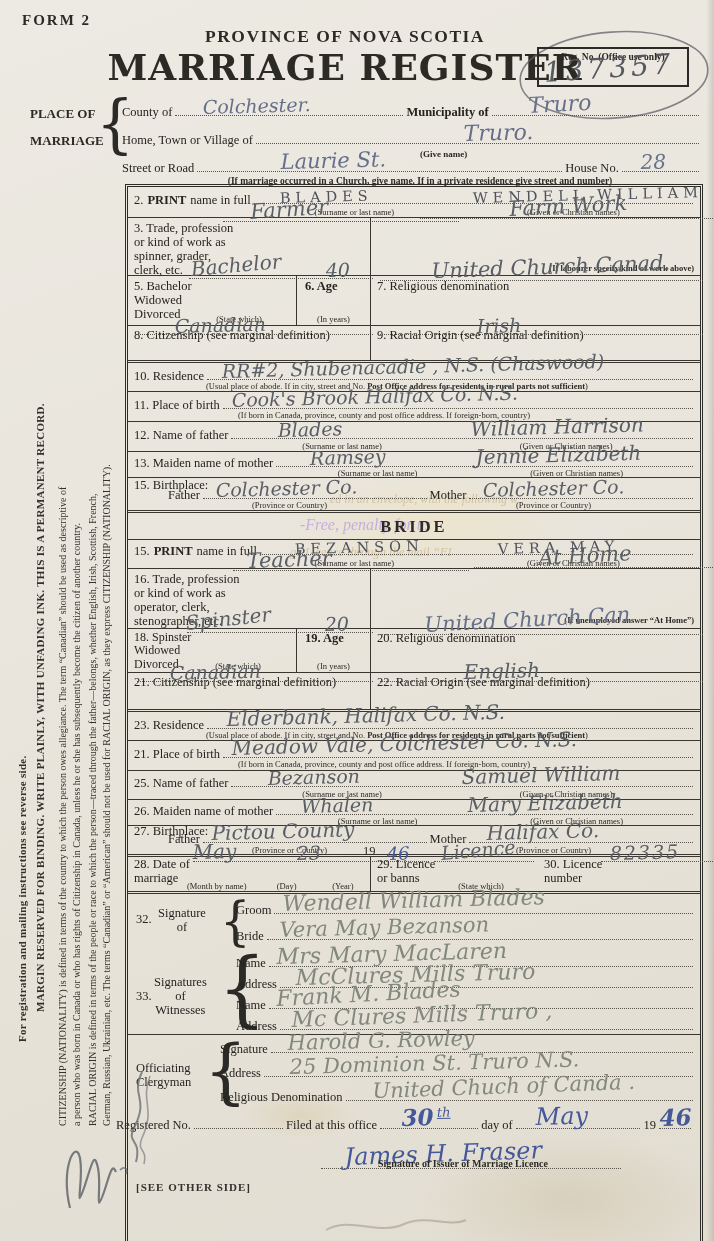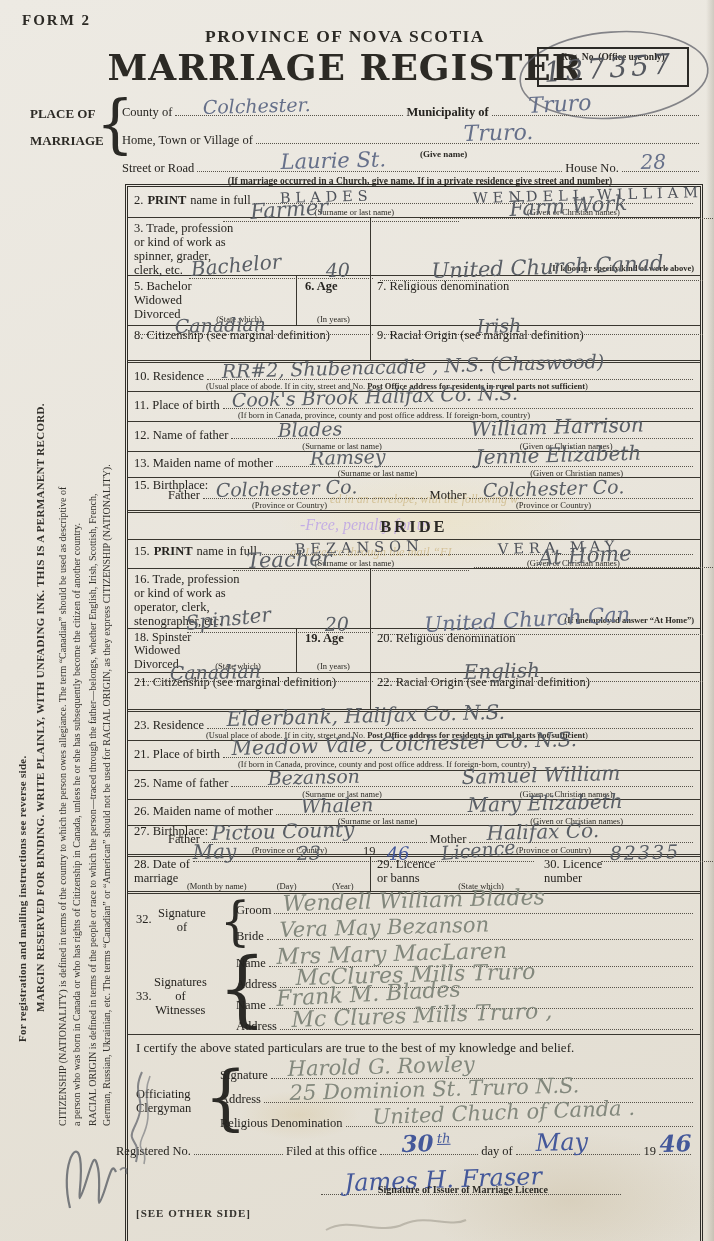--- a/index.html
+++ b/index.html
@@ -487,21 +487,20 @@
         </span>
     </div>
     <div class="line" style="position:absolute;left:108px;right:4px;top:65px;height:19px">
       <span class="lbl">Address</span>
       <span class="ldr">
           <i class="hw faded" style="left:3%;font-size:22px;transform:rotate(-2deg)">Mc Clures Mills   Truro ,</i>
         </span>
     </div>
   </div>
 
-  <div class="lbl" style="padding:6px 0 0 8px;font-size:13px;height:20px">I certify the above stated particulars are true to the best of my knowledge and belief.</div>
 
   <div style="position:relative;height:78px">
     <div class="lbl prelines abs" style="left:8px;top:26px">Officiating
 Clergyman</div>
     <div class="brace" style="left:76px;top:2px;font-size:68px;transform:scaleY(1.05)">{</div>
     <div class="line" style="position:absolute;left:92px;right:4px;top:4px;height:19px">
       <span class="lbl">Signature</span>
       <span class="ldr">
           <i class="hw faded" style="left:4%;font-size:21px">Harold      G. Rowley</i>
         </span>

